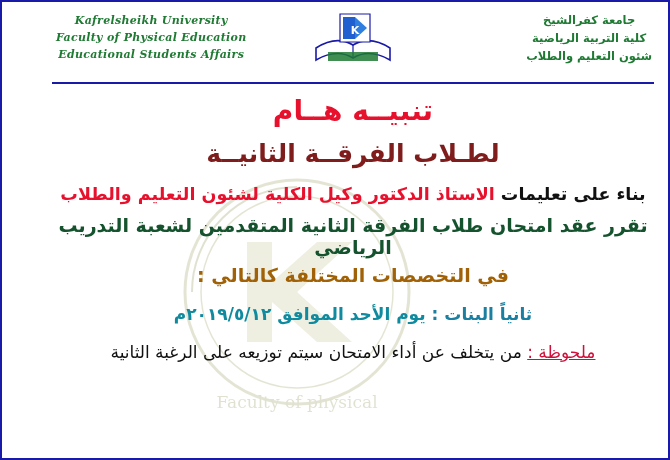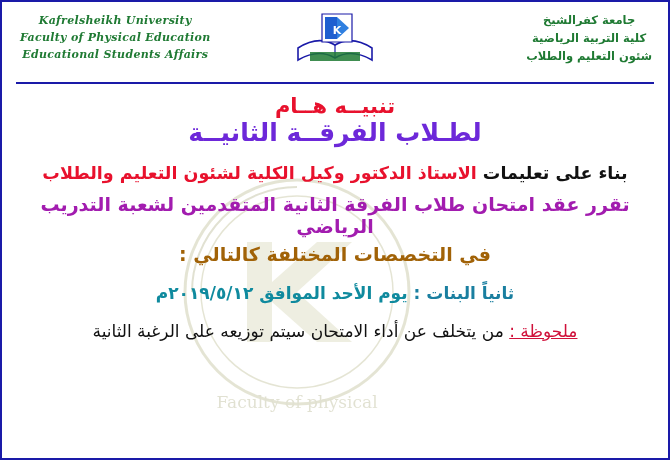--- a/index.html
+++ b/index.html
@@ -29,20 +29,21 @@
     top: 170px;
     width: 290px;
     height: 250px;
     opacity: 0.22;
     z-index: 0;
     pointer-events: none;
   }
   .content {
     position: relative;
     z-index: 2;
+    padding-left: 36px;
   }
   
   .header {
     position: relative;
     height: 78px;
     padding: 6px 10px 0 10px;
     box-sizing: border-box;
   }
   .hdr-left, .hdr-right {
     position: absolute;
@@ -80,47 +81,47 @@
   .rule {
     margin: 2px 14px 0 14px;
     border: 0;
     border-top: 2px solid #1a1aa8;
   }
   
   .title1 {
     margin-top: 10px;
     text-align: center;
     color: #e8112d;
-    font-size: 21px;
+    font-size: 28px;
     font-weight: bold;
     letter-spacing: 3px;
     direction: rtl;
   }
   .title2 {
-    margin-top: 0;
-    text-align: center;
-    color: #6d28d9;
+    margin-top: 12px;
+    text-align: center;
+    color: #7f1d1d;
     font-size: 25px;
     font-weight: bold;
     letter-spacing: 2px;
     direction: rtl;
   }
   .line-red {
     margin-top: 16px;
     text-align: center;
     color: #e8112d;
     font-size: 17.5px;
     font-weight: bold;
     direction: rtl;
   }
   .line-red .blk { color: #111111; }
   .body-line {
     margin-top: 10px;
     text-align: center;
-    color: #a21caf;
+    color: #14532d;
     font-size: 19px;
     font-weight: bold;
     direction: rtl;
   }
   .body-line2 {
     margin-top: 6px;
     text-align: center;
     color: #a16207;
     font-size: 19px;
     font-weight: bold;

